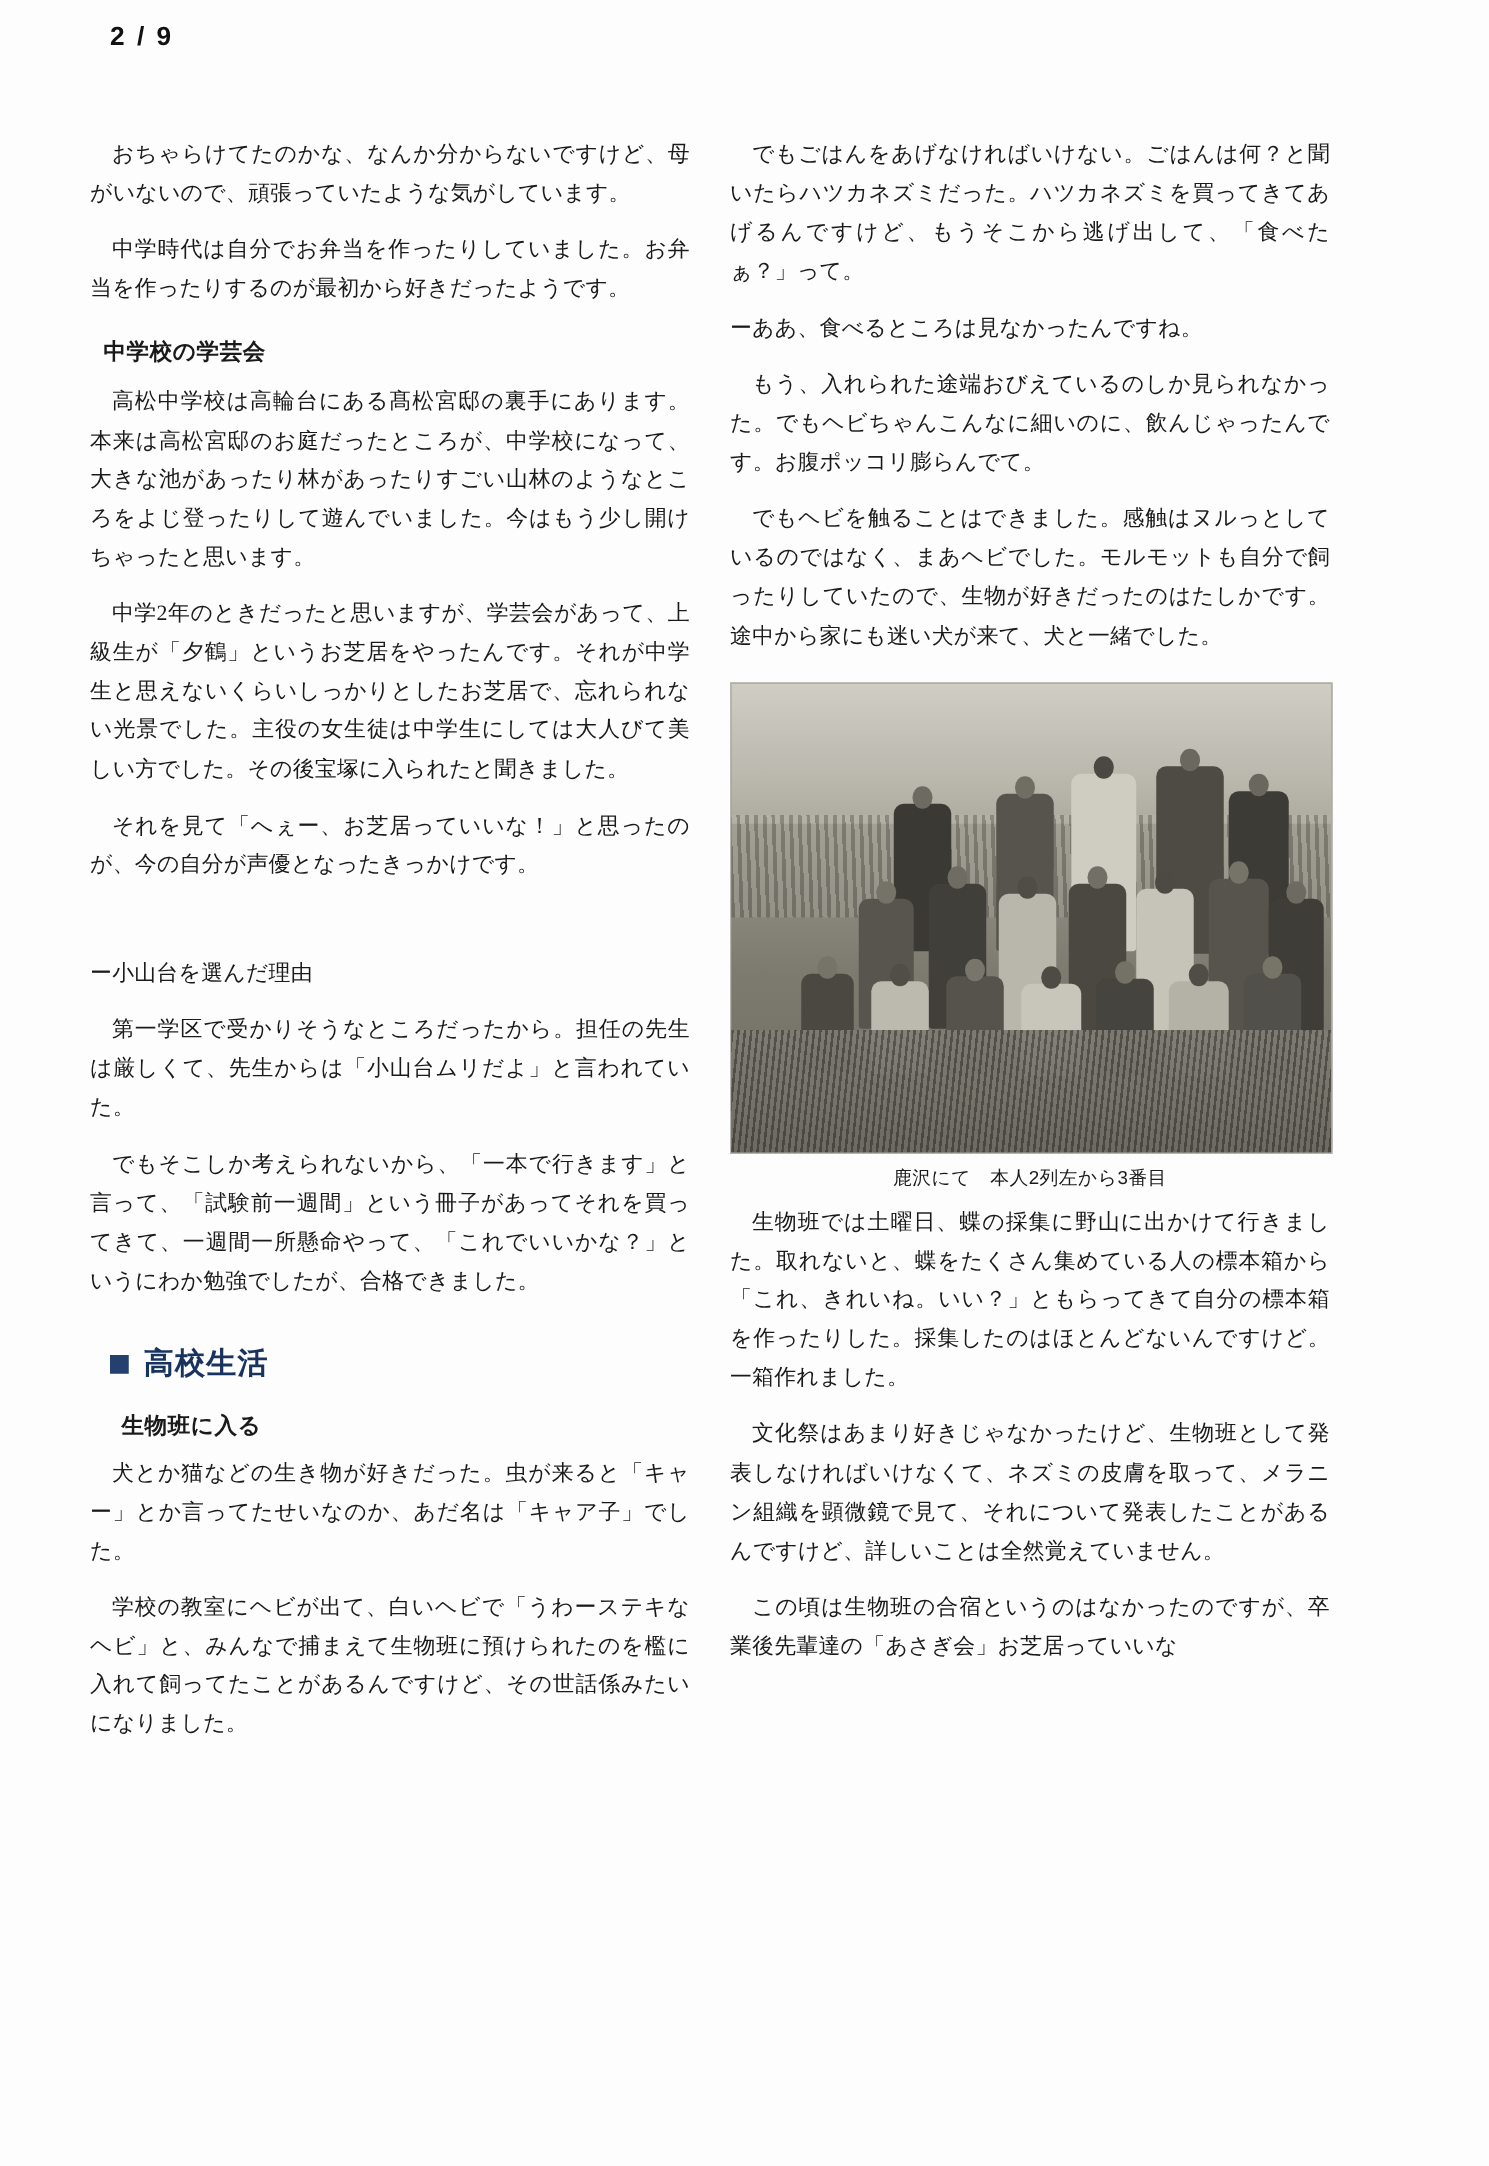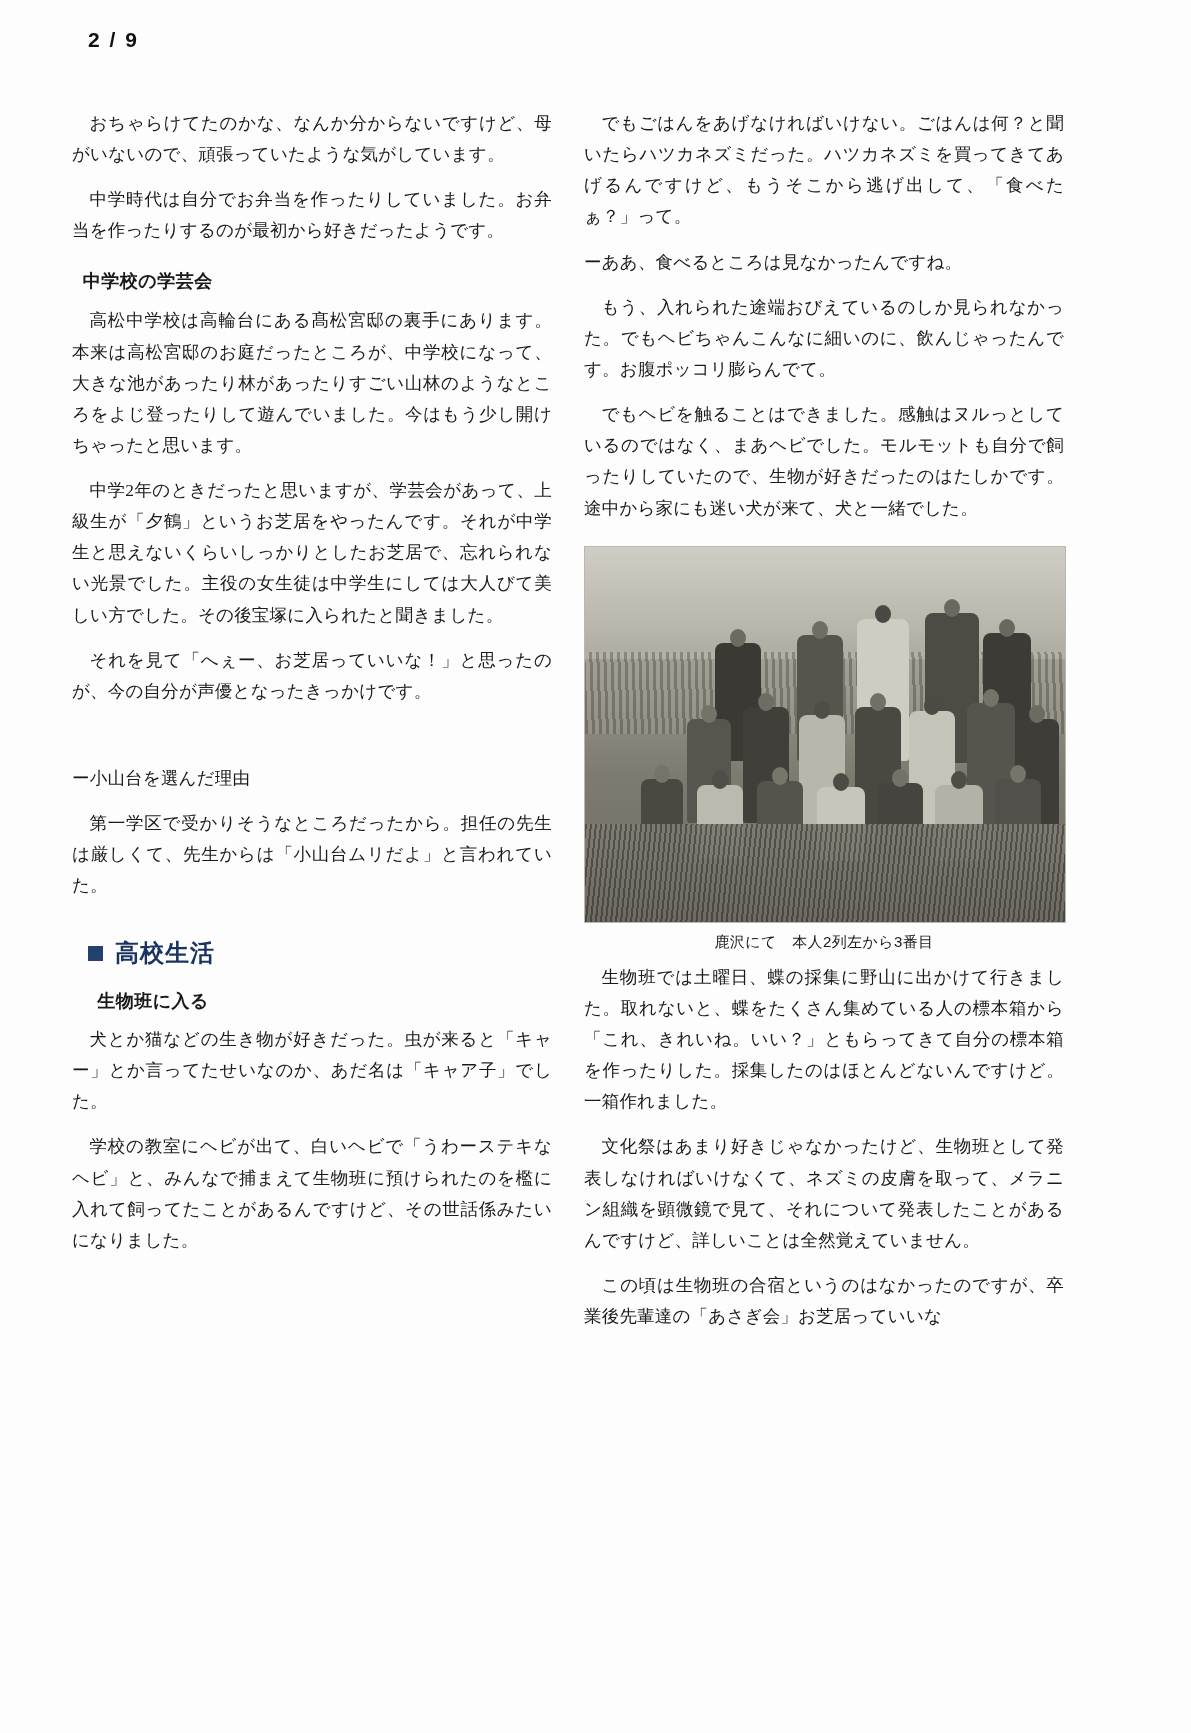--- a/index.html
+++ b/index.html
@@ -15,21 +15,21 @@
     color: #1a1a1a;
     overflow: hidden;
   }
   .page {
     position: absolute;
     inset: 0;
     background: #fdfdfd;
   }
   .page-number {
     position: absolute;
-    top: 28px;
+    top: 18px;
     left: 88px;
     font-family: "Liberation Sans", sans-serif;
     font-size: 21px;
     font-weight: bold;
     letter-spacing: 2px;
     color: #111;
   }
   .columns {
     position: absolute;
     top: 108px;
@@ -169,20 +169,21 @@
     <div class="col">
       <p class="para">おちゃらけてたのかな、なんか分からないですけど、母がいないので、頑張っていたような気がしています。</p>
       <p class="para">中学時代は自分でお弁当を作ったりしていました。お弁当を作ったりするのが最初から好きだったようです。</p>
       <h3 class="subhead">中学校の学芸会</h3>
       <p class="para">高松中学校は高輪台にある髙松宮邸の裏手にあります。本来は高松宮邸のお庭だったところが、中学校になって、大きな池があったり林があったりすごい山林のようなところをよじ登ったりして遊んでいました。今はもう少し開けちゃったと思います。</p>
       <p class="para">中学2年のときだったと思いますが、学芸会があって、上級生が「夕鶴」というお芝居をやったんです。それが中学生と思えないくらいしっかりとしたお芝居で、忘れられない光景でした。主役の女生徒は中学生にしては大人びて美しい方でした。その後宝塚に入られたと聞きました。</p>
       <p class="para">それを見て「へぇー、お芝居っていいな！」と思ったのが、今の自分が声優となったきっかけです。</p>
       <div class="spacer-lg"></div>
       <p class="para noindent">ー小山台を選んだ理由</p>
       <p class="para">第一学区で受かりそうなところだったから。担任の先生は厳しくて、先生からは「小山台ムリだよ」と言われていた。</p>
+      <p class="para">でもそこしか考えられないから、「一本で行きます」と言って、「試験前一週間」という冊子があってそれを買ってきて、一週間一所懸命やって、「これでいいかな？」というにわか勉強でしたが、合格できました。</p>
       <h2 class="section">
         <span class="sq-bullet"></span>
         <span>高校生活</span>
       </h2>
       <h3 class="subhead2">生物班に入る</h3>
       <p class="para">犬とか猫などの生き物が好きだった。虫が来ると「キャー」とか言ってたせいなのか、あだ名は「キャア子」でした。</p>
       <p class="para">学校の教室にヘビが出て、白いヘビで「うわーステキなヘビ」と、みんなで捕まえて生物班に預けられたのを檻に入れて飼ってたことがあるんですけど、その世話係みたいになりました。</p>
     </div>
 
     <div class="col">

